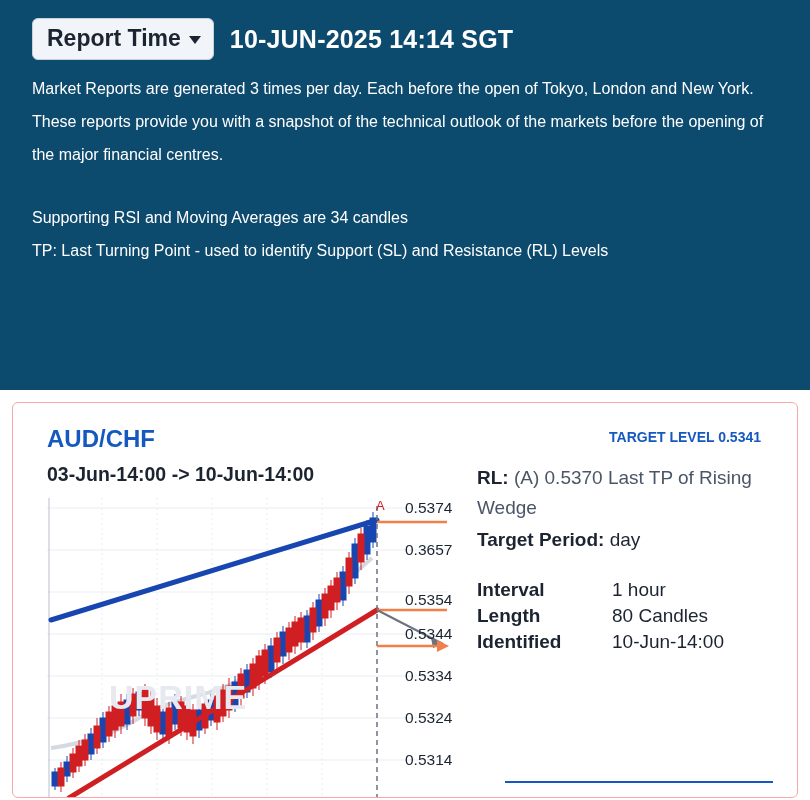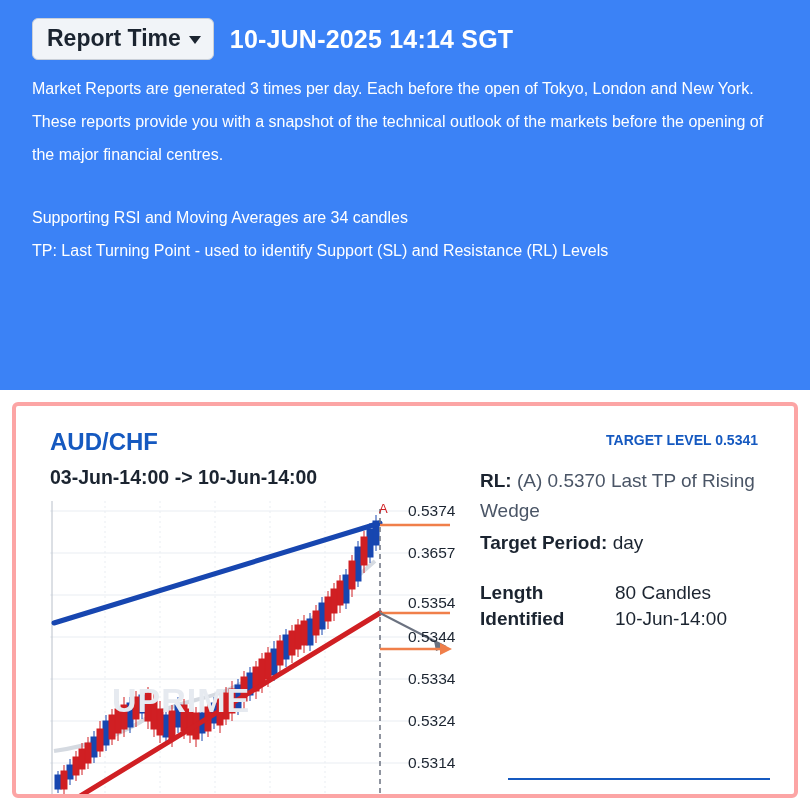--- a/index.html
+++ b/index.html
@@ -7,21 +7,21 @@
   body {
     width: 810px;
     height: 800px;
     background: #ffffff;
     font-family: "Liberation Sans", sans-serif;
     overflow: hidden;
   }
 
   
   .banner {
-    background: #3b82f6;
+    background: #0c4a6e;
     color: #ffffff;
     padding: 18px 32px 26px 32px;
     height: 390px;
   }
   .banner-top {
     display: flex;
     align-items: center;
     gap: 16px;
     margin-bottom: 12px;
   }
@@ -58,21 +58,21 @@
     font-size: 16px;
     line-height: 33px;
     font-weight: 400;
     max-width: 770px;
   }
   .banner .para-gap { height: 30px; }
 
   
   .card {
     margin: 12px 12px 0 12px;
-    border: 4px solid #fca5a5;
+    border: 1px solid #fca5a5;
     border-radius: 6px;
     background: #ffffff;
     height: 396px;
     padding: 22px 24px 0 24px;
     position: relative;
     overflow: hidden;
   }
   .card-grid {
     display: flex;
     gap: 10px;
@@ -345,20 +345,24 @@
         <b>RL:</b>
         <span class="muted">(A) 0.5370 Last TP of Rising Wedge</span>
       </div>
       <div class="detail-block">
         <b>Target Period:</b>
         <span>day</span>
       </div>
 
       <table class="kv-table">
         <tbody>
+            <tr>
+          <td class="k">Interval</td>
+          <td class="v">1 hour</td>
+        </tr>
         <tr>
           <td class="k">Length</td>
           <td class="v">80 Candles</td>
         </tr>
         <tr>
           <td class="k">Identified</td>
           <td class="v">10-Jun-14:00</td>
         </tr>
       </tbody>
         </table>

